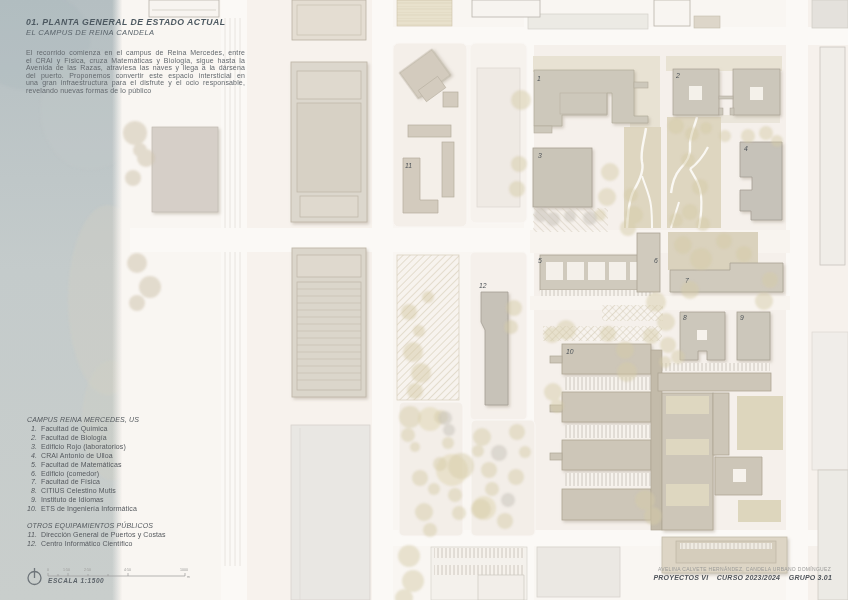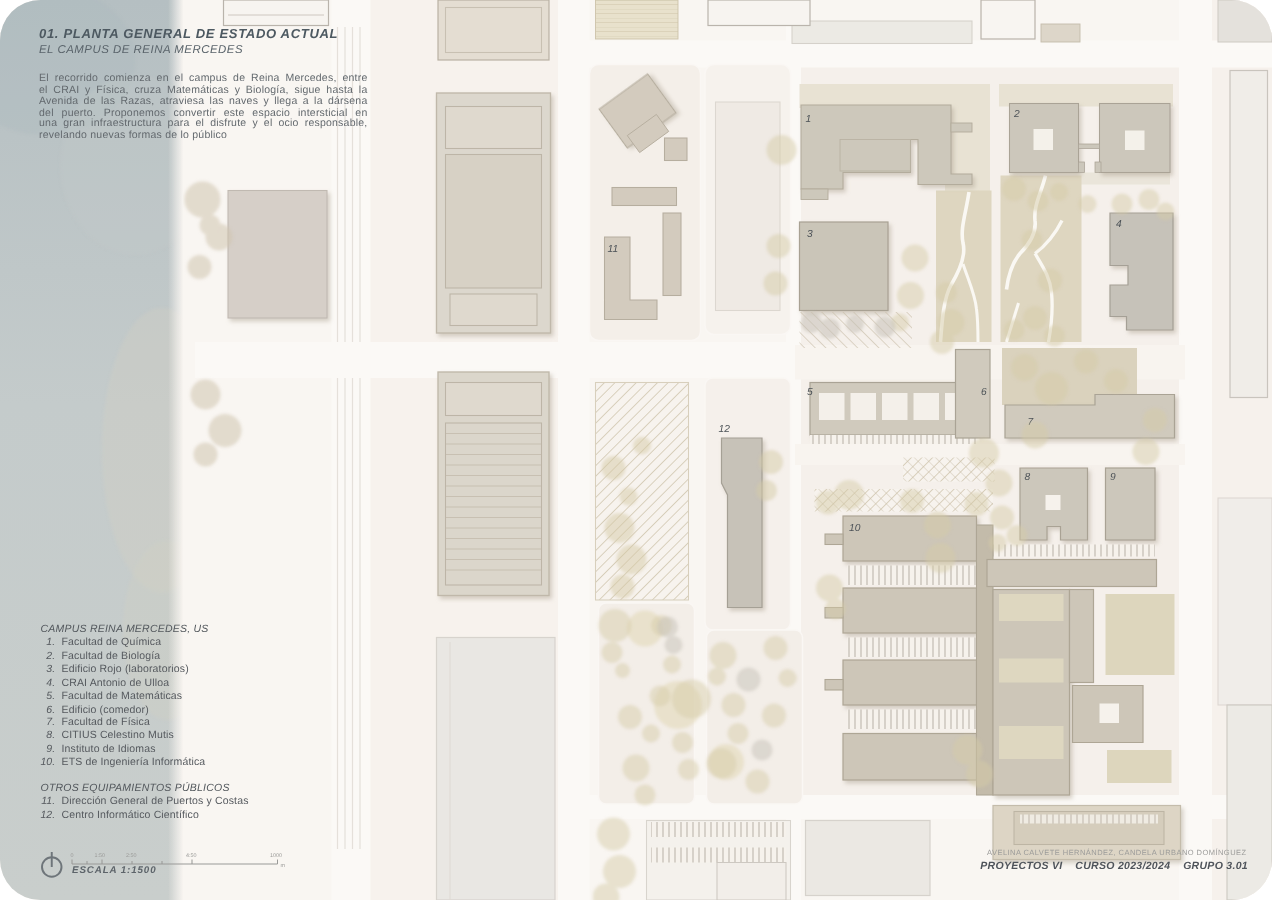--- a/index.html
+++ b/index.html
@@ -1,17 +1,17 @@
 <!DOCTYPE html>
 <html><head>
 <meta charset="utf-8">
 <style>
   html,body{margin:0;padding:0;}
   .page{position:relative;width:848px;height:600px;background:#faf6f2;overflow:hidden;
-        font-family:"Liberation Sans",sans-serif;border-radius:27px;}
+        font-family:"Liberation Sans",sans-serif;}
   svg{position:absolute;left:0;top:0;}
   .txt{position:absolute;color:#565e64;}
   .title{left:26px;top:17px;font-size:8.7px;font-weight:bold;font-style:italic;letter-spacing:0.45px;color:#4d5961;white-space:nowrap;}
   .subtitle{left:26px;top:28px;font-size:7.6px;font-style:italic;letter-spacing:0.35px;color:#5a646b;white-space:nowrap;}
   .body{left:26px;top:49px;width:219px;font-size:7px;line-height:7.6px;text-align:justify;color:#63696e;letter-spacing:0.15px;}
   .jl{text-align:justify;text-align-last:justify;}
   .leghead{font-size:7px;font-style:italic;letter-spacing:0.15px;color:#53585d;}
   .legend{left:27px;top:416px;width:200px;color:#55595e;}
   .legend ol{margin:2px 0 0 0;padding:0 0 0 12px;font-size:7px;line-height:8.9px;letter-spacing:0.1px;}
   .legend li{padding-left:2px;}
@@ -487,21 +487,21 @@
 <text x="47" y="571">0</text>
         <text x="63" y="571">1:50</text>
         <text x="84" y="571">2:50</text>
 <text x="124" y="571">4:50</text>
         <text x="180" y="571">1000</text>
         <text x="187" y="578">m</text>
 </g>
 </svg>
 
 <div class="txt title">01. PLANTA GENERAL DE ESTADO ACTUAL</div>
-<div class="txt subtitle">EL CAMPUS DE REINA MERCEDES</div>
+<div class="txt subtitle">EL CAMPUS DE REINA CANDELA</div>
 
 <div class="txt body">
 <div class="jl">El recorrido comienza en el campus de Reina Mercedes, entre</div>
 <div class="jl">el CRAI y Física, cruza Matemáticas y Biología, sigue hasta la</div>
 <div class="jl">Avenida de las Razas, atraviesa las naves y llega a la dársena</div>
 <div class="jl">del puerto. Proponemos convertir este espacio intersticial en</div>
 <div class="jl">una gran infraestructura para el disfrute y el ocio responsable,</div>
 <div>revelando nuevas formas de lo público</div>
 </div>
 

